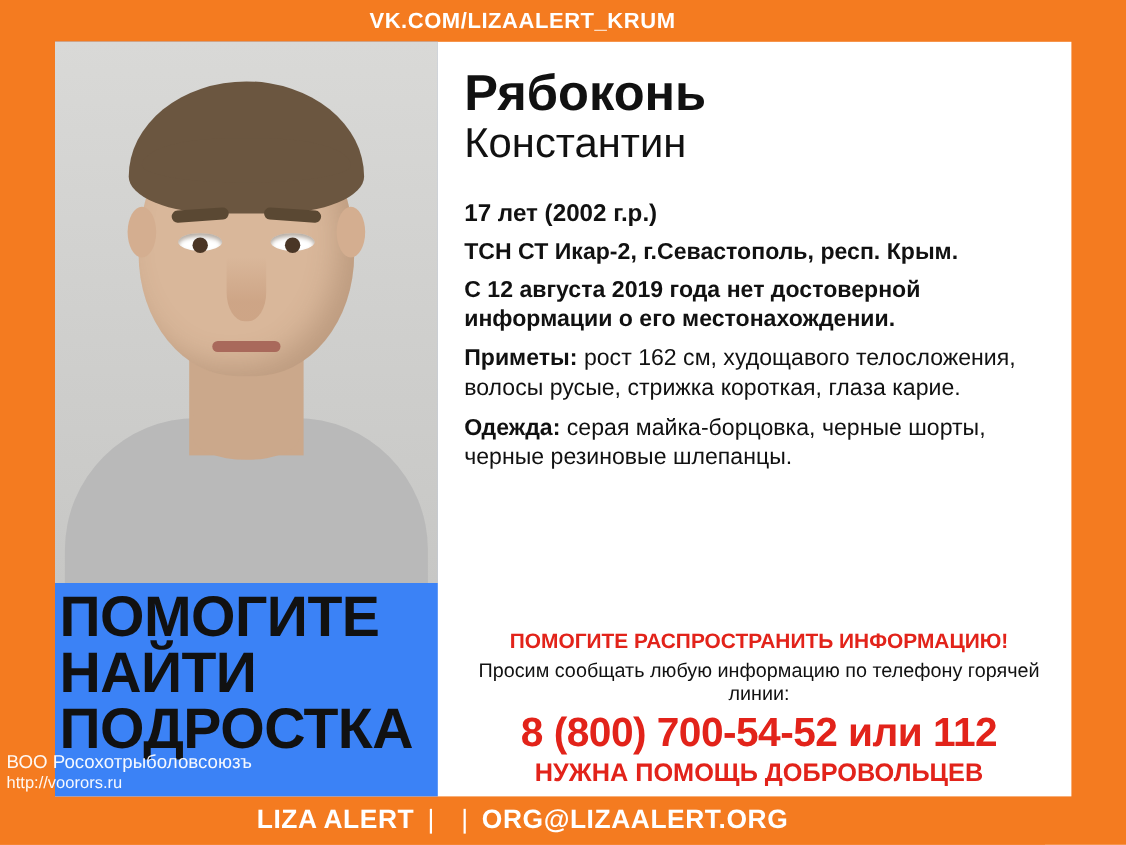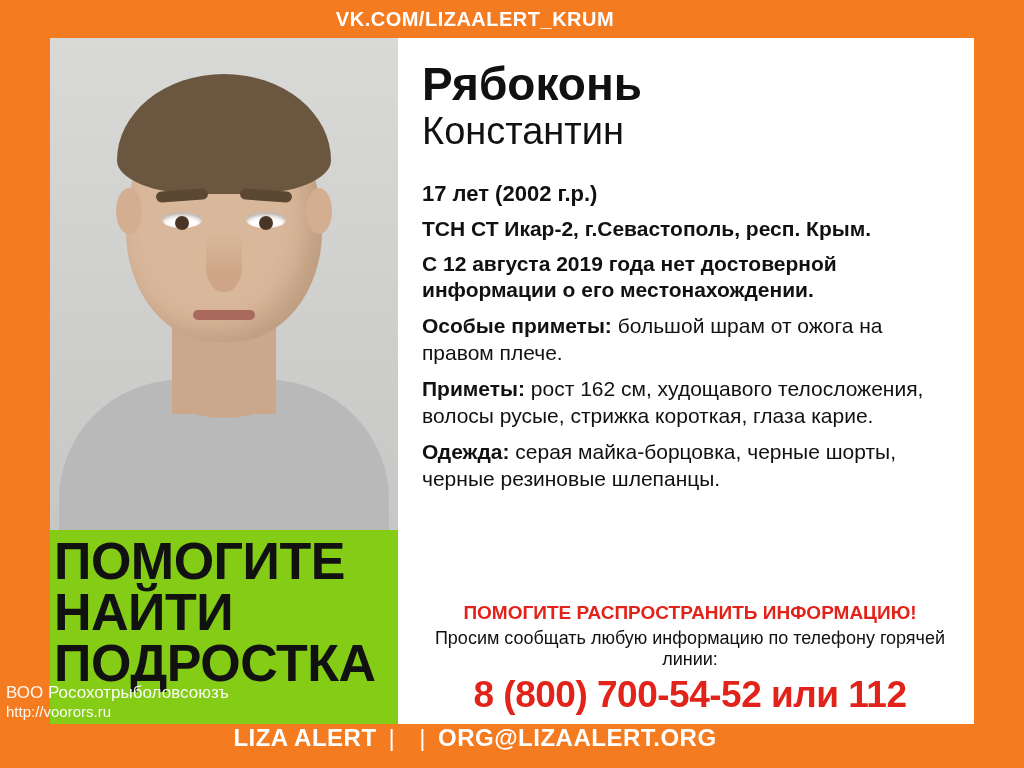--- a/index.html
+++ b/index.html
@@ -38,21 +38,21 @@
     top: 38px;
     width: 924px;
     height: 686px;
     background: #ffffff;
     display: flex;
     box-sizing: border-box;
   }
   
   .left-col {
     width: 348px;
-    background: #84cc16;
+    background: #3b82f6;
     position: relative;
     box-sizing: border-box;
     padding: 0;
     flex: 0 0 348px;
   }
   .photo-wrap {
     width: 348px;
     height: 492px;
     overflow: hidden;
     position: relative;
@@ -273,21 +273,21 @@
     margin-top: 2px;
   }
   
   .bottom-bar {
     position: absolute;
     left: 0;
     right: 0;
     bottom: 0;
     height: 44px;
     display: flex;
-    align-items: flex-start;
+    align-items: center;
     justify-content: center;
     color: #ffffff;
     font-weight: bold;
     font-size: 24px;
     letter-spacing: 0.5px;
   }
   .bottom-bar .sep { margin: 0 12px; font-weight: normal; }
   
   .watermark {
     position: absolute;
@@ -338,36 +338,34 @@
       </div>
     </div>
 
     <div class="right-col">
       <div class="name-last">Рябоконь</div>
       <div class="name-first">Константин</div>
       <div class="age">17 лет (2002 г.р.)</div>
       <div class="place">ТСН СТ Икар-2, г.Севастополь, респ. Крым.</div>
       <div class="since">С 12 августа 2019 года нет достоверной информации о его местонахождении.</div>
 
-      <div class="para">
-        <b>Особые приметы:</b><span> большой шрам от ожога на правом плече.</span>
-      </div>
 
       <div class="para">
         <b>Приметы:</b><span> рост 162 см, худощавого телосложения, волосы русые, стрижка короткая, глаза карие.</span>
       </div>
 
       <div class="para">
         <b>Одежда:</b><span> серая майка-борцовка, черные шорты, черные резиновые шлепанцы.</span>
       </div>
 
       <div class="contact-block">
         <div class="spread">ПОМОГИТЕ РАСПРОСТРАНИТЬ ИНФОРМАЦИЮ!</div>
         <div class="ask">Просим сообщать любую информацию по телефону горячей линии:</div>
         <div class="phone">8 (800) 700-54-52 или 112</div>
+        <div class="volunteers">НУЖНА ПОМОЩЬ ДОБРОВОЛЬЦЕВ</div>
       </div>
     </div>
   </div>
 
   <div class="watermark">
     <div class="w1">ВОО Росохотрыболовсоюзъ</div>
     <div class="w2">http://voorors.ru</div>
   </div>
 
   <div class="bottom-bar">

